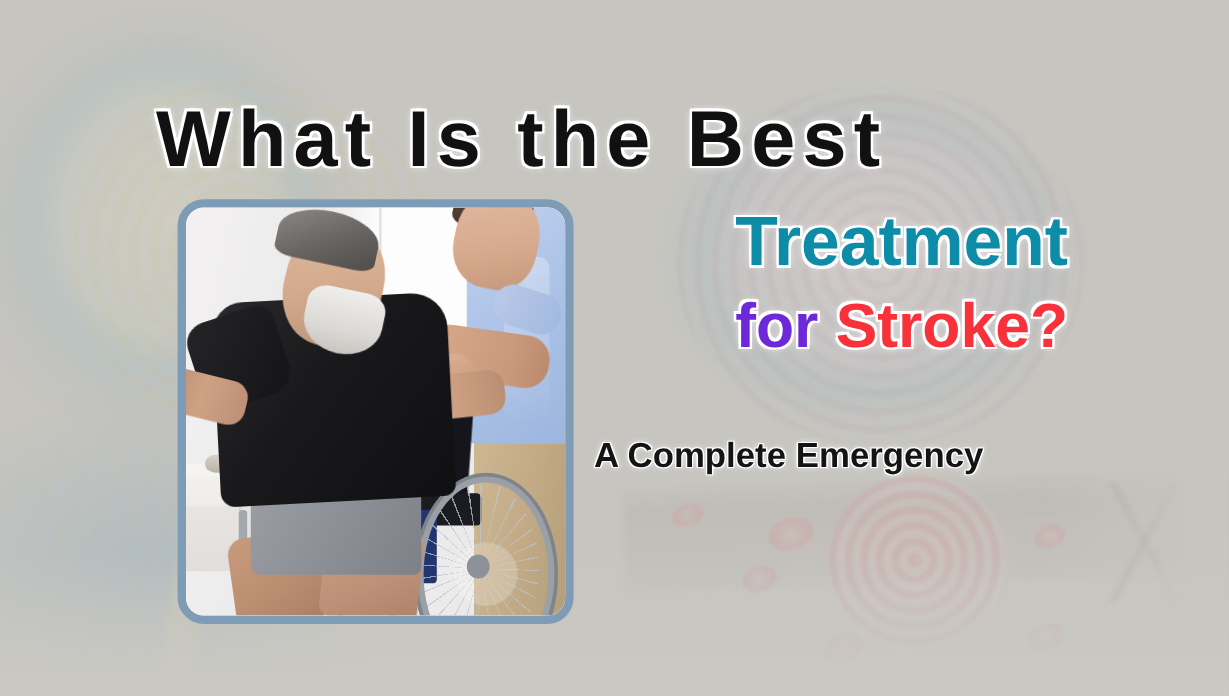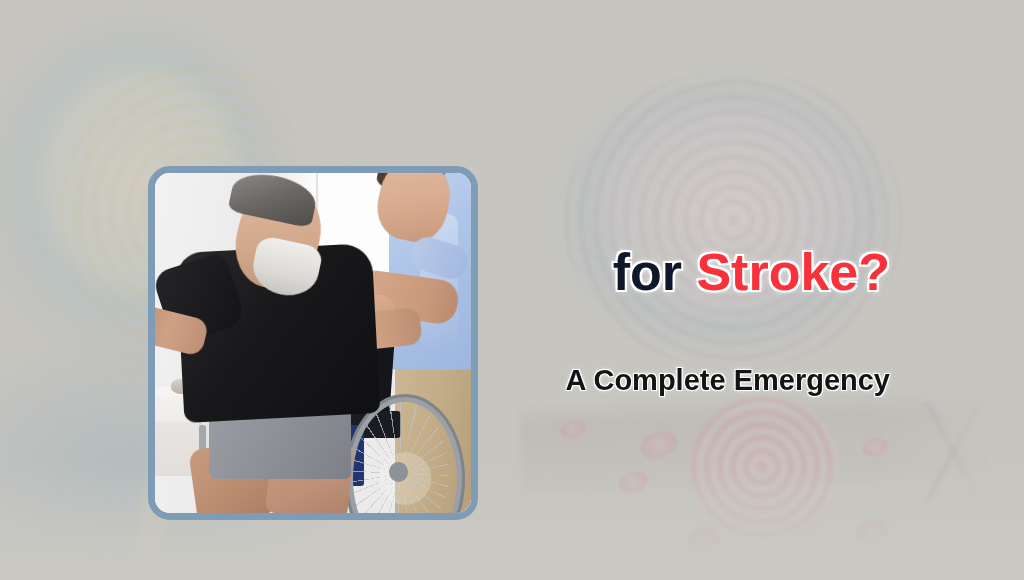--- a/index.html
+++ b/index.html
@@ -202,24 +202,24 @@
     letter-spacing:0px;
     text-shadow:
       -2px -2px 0 #ffffff, 2px -2px 0 #ffffff, -2px 2px 0 #ffffff, 2px 2px 0 #ffffff,
       0 0 7px rgba(255,255,255,.95);
   }
   #line3-wrap{position:absolute;left:430px;top:245px;width:460px;text-align:right;}
   .line3{font-size:52px;font-weight:700;line-height:1.05;white-space:nowrap;
     text-shadow:
       -2px -2px 0 #ffffff, 2px -2px 0 #ffffff, -2px 2px 0 #ffffff, 2px 2px 0 #ffffff,
       0 0 7px rgba(255,255,255,.95);}
-  .w-for{color:#0f172a;}
+  .w-for{color:#6d28d9;}
   .w-stroke{color:#f9313a;}
   #subtitle{
-    position:absolute;left:495px;top:362px;width:395px;text-align:right;
+    position:absolute;left:495px;top:362px;width:395px;text-align:left;
   }
   .sub-line{
     font-size:29px;font-weight:700;color:#141414;line-height:1.28;white-space:nowrap;
     text-shadow:
       -1px -1px 0 #ffffff, 1px -1px 0 #ffffff, -1px 1px 0 #ffffff, 1px 1px 0 #ffffff,
       0 0 5px rgba(255,255,255,.9);
   }
 </style>
 </head>
 <body>
@@ -294,21 +294,27 @@
       <div class="pt-arm-r soft"></div>
       <div class="pt-shirt soft"></div>
       <div class="pt-shirt-sleeve soft"></div>
       <div class="pt-arm soft"></div>
       <div class="pt-head soft"></div>
       <div class="pt-hair soft"></div>
       <div class="pt-beard soft"></div>
     </div>
   </div>
 
-
+  <div id="headline">
+    <div class="line1">What Is the Best</div>
+  </div>
+
+  <div id="line2-wrap">
+    <div class="line2">Treatment</div>
+  </div>
 
   <div id="line3-wrap">
     <div class="line3"><span class="w-for">for </span><span class="w-stroke">Stroke?</span></div>
   </div>
 
   <div id="subtitle">
     <div class="sub-line">A Complete Emergency</div>
   </div>
 
 </div>

